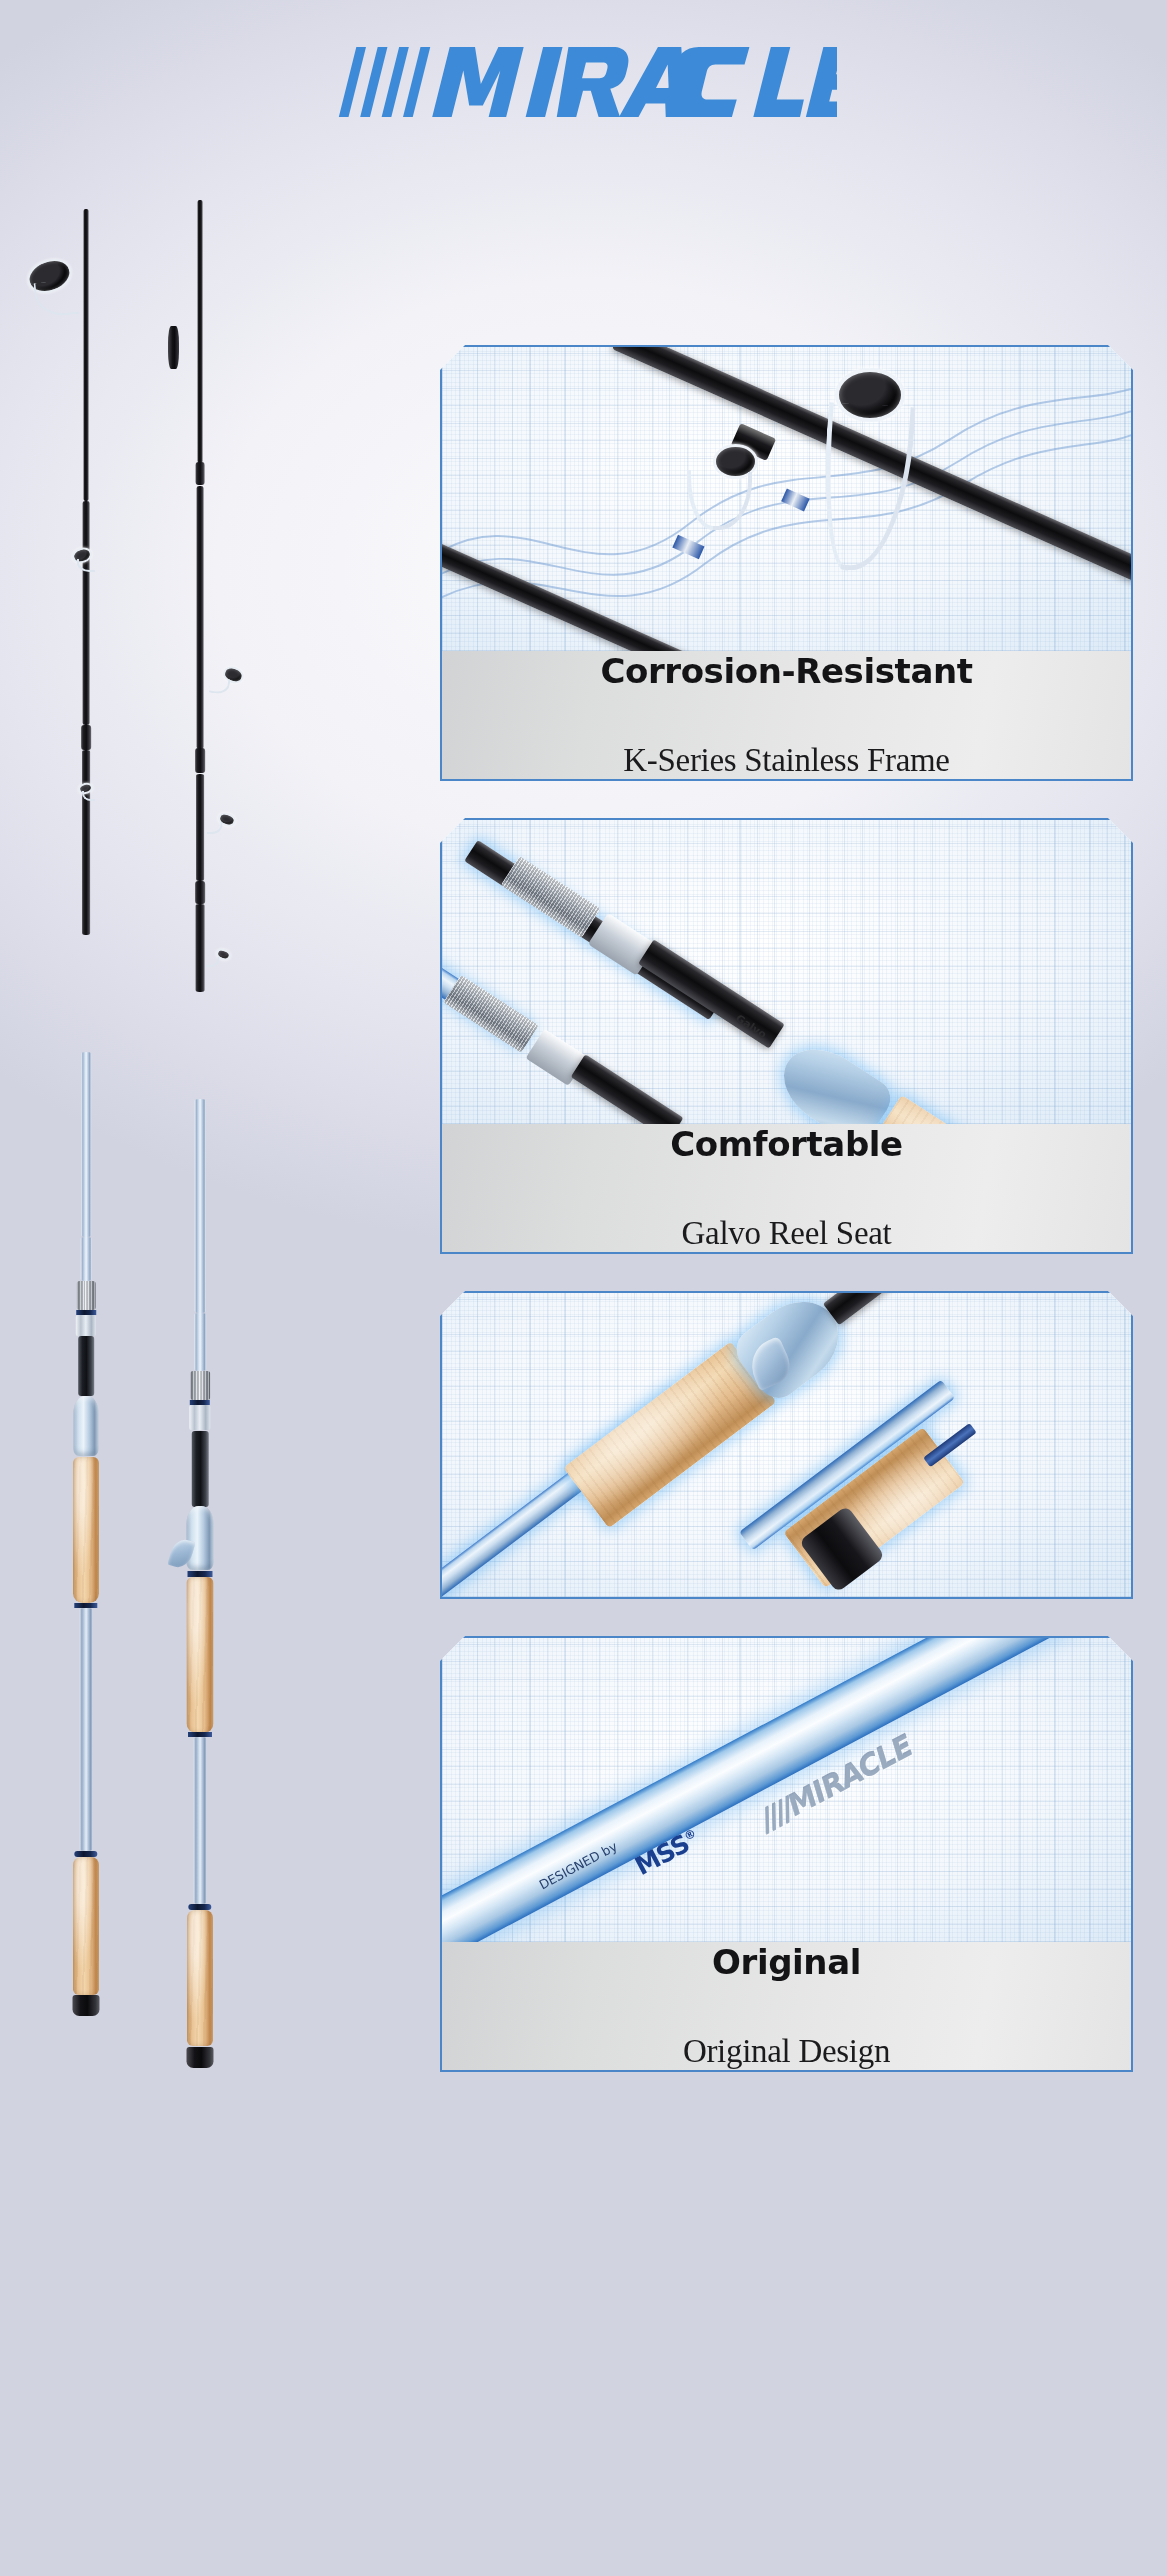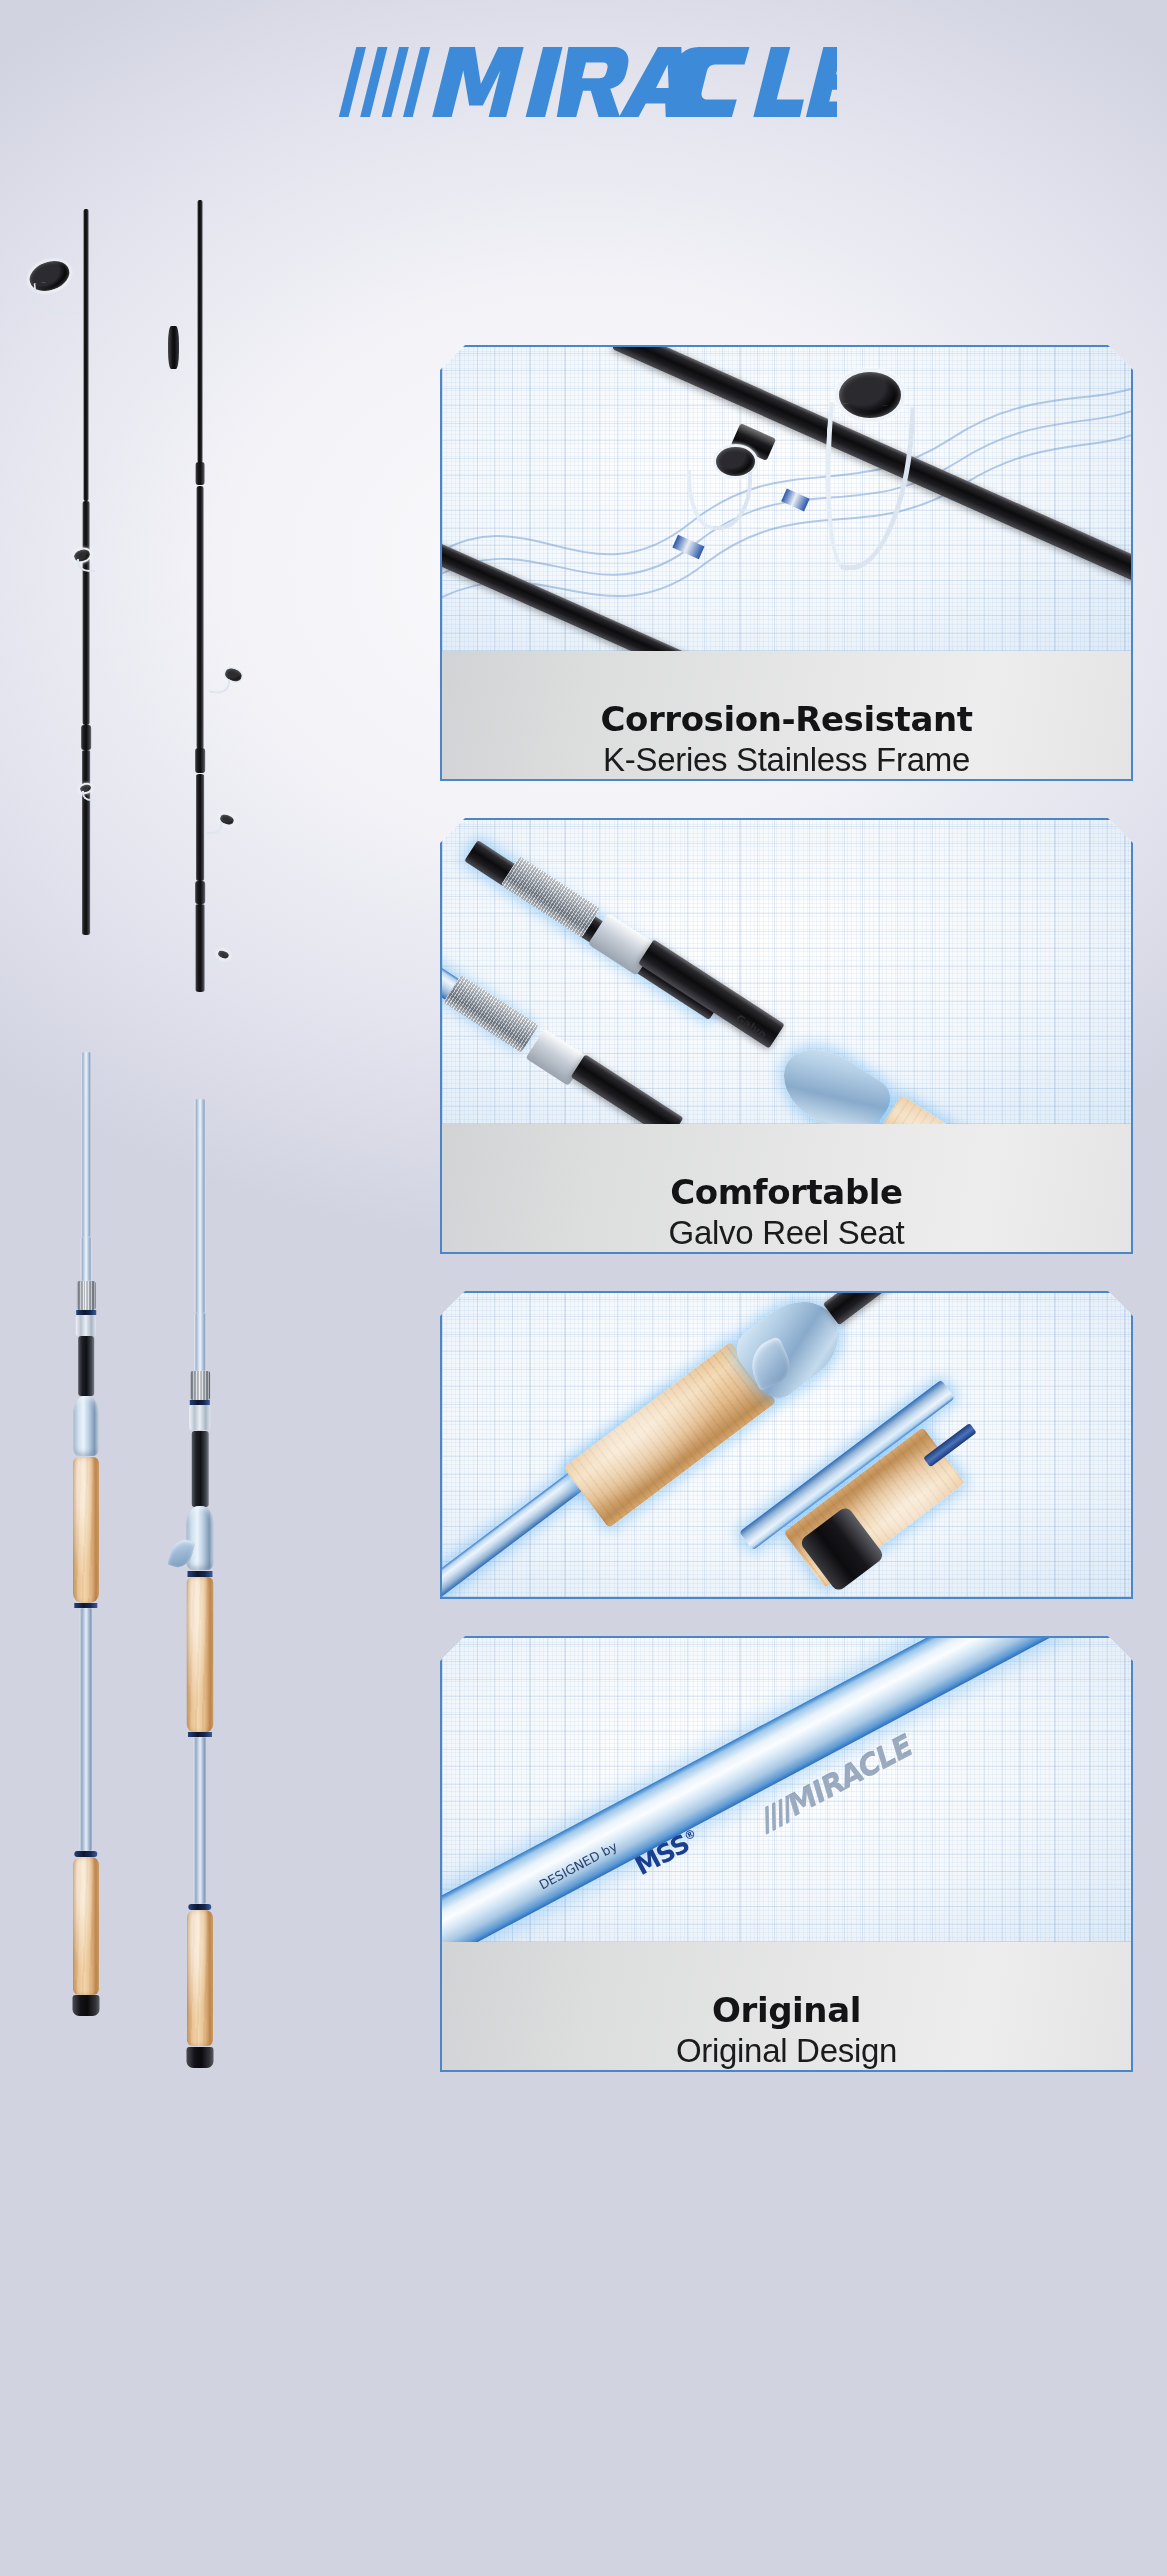--- a/index.html
+++ b/index.html
@@ -124,30 +124,30 @@
     background:
       repeating-linear-gradient(0deg, rgba(120,160,205,.20) 0 1px, rgba(0,0,0,0) 1px 17.5px),
       repeating-linear-gradient(90deg, rgba(120,160,205,.20) 0 1px, rgba(0,0,0,0) 1px 17.5px),
       repeating-linear-gradient(0deg, rgba(120,160,205,.09) 0 1px, rgba(0,0,0,0) 1px 4.4px),
       repeating-linear-gradient(90deg, rgba(120,160,205,.09) 0 1px, rgba(0,0,0,0) 1px 4.4px),
       radial-gradient(ellipse at 45% 40%, #ffffff 0%, #f4f8fc 55%, #dceaf7 100%);
   }
   .card-caption {
     position:relative; height:128px;
     background:linear-gradient(100deg,#d2d3d4 0%,#dcdddd 22%,#e7e7e7 55%,#ededed 78%,#e4e4e4 100%);
-    display:flex; flex-direction:column; align-items:center; justify-content:flex-end;
+    display:flex; flex-direction:column; align-items:center; justify-content:space-between;
     gap:1.9px;
   }
   .cap-title {
     font-size:34px; font-weight:bold; color:#141416; letter-spacing:-0.4px;
     font-family:"DejaVu Sans", sans-serif;
   }
   .cap-sub {
     font-size:33px; font-weight:normal; color:#1b1b1d; letter-spacing:-0.3px;
-    font-family:Liberation Sans, sans-serif;
+    font-family:Liberation Serif, serif;
   }
   .wave { position:absolute; left:0; top:0; width:100%; height:100%; pointer-events:none; }
 
   .blank-black {
     position:absolute; border-radius:2.9px;
     background:linear-gradient(180deg,#6b6b71 0%,#2a2a2e 16%,#0c0c0e 46%,#1d1d21 72%,#4a4a51 100%);
     box-shadow:0 1.9px 7.8px rgba(0,0,0,.35);
   }
   .blank-silver {
     position:absolute; border-radius:3.9px;

